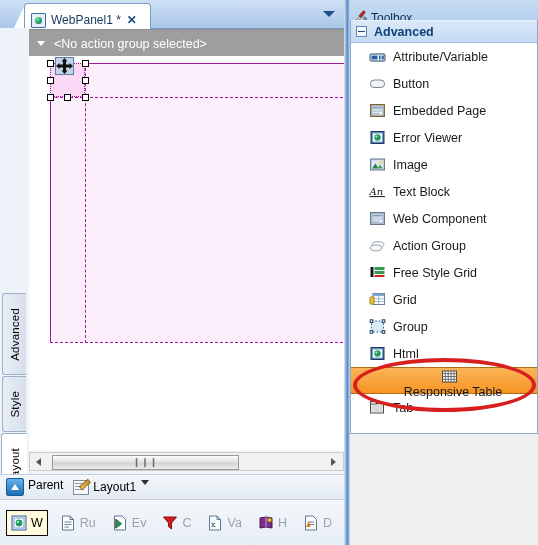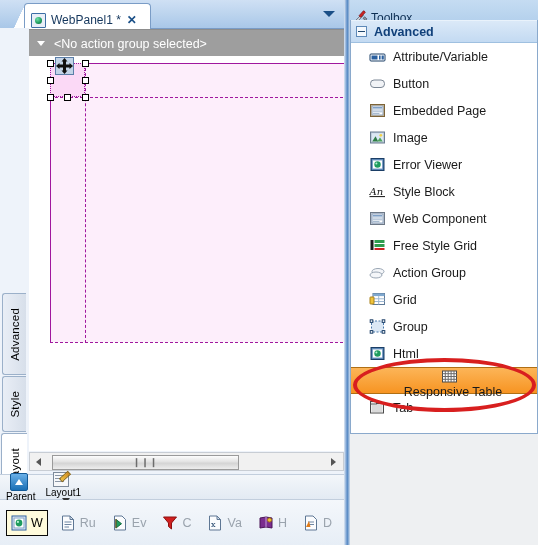--- a/index.html
+++ b/index.html
@@ -88,21 +88,21 @@
     background:linear-gradient(to bottom,#fdfdfd,#e2e2e2 45%,#d4d4d4 55%,#ededed);
     border:1px solid #9a9a9a;box-sizing:border-box;
     display:flex;align-items:center;justify-content:center;}
   .grip{font-size:9px;color:#6d6d6d;letter-spacing:1px;line-height:1;}
 
   
   .parentbar{position:absolute;left:0;top:474px;width:344px;height:26px;
     background:linear-gradient(to bottom,#f3f6fa,#e3eaf3);
     border-top:1px solid #c2cedd;border-bottom:1px solid #c2cedd;
     display:flex;align-items:center;padding-left:6px;box-sizing:border-box;}
-  .pb-item{display:flex;align-items:center;margin-right:10px;font-size:10px;color:#000;flex-direction:column;}
+  .pb-item{display:flex;align-items:flex-start;margin-right:10px;font-size:12px;color:#000;}
   .up-ico{width:16px;height:16px;margin-right:4px;border-radius:2px;
     background:linear-gradient(to bottom,#6ab0e8,#1a6fb5);
     border:1px solid #135a97;display:flex;align-items:center;justify-content:center;}
   .up-ico:after{content:"";width:0;height:0;border-left:4px solid transparent;
     border-right:4px solid transparent;border-bottom:6px solid #fff;}
   .pen-ico{width:16px;height:15px;margin-right:4px;position:relative;
     background:#f7f8fa;border:1px solid #7d8a9a;box-sizing:border-box;}
   .pen-ico:before{content:"";position:absolute;left:1px;top:2px;width:9px;height:1px;background:#8a96a6;
     box-shadow:0 3px 0 #8a96a6,0 6px 0 #8a96a6;}
   .pen-ico:after{content:"";position:absolute;right:-3px;top:1px;width:10px;height:3px;
@@ -400,89 +400,89 @@
                 <line x1="3.8" y1="11.6" x2="10.5" y2="11.6"></line>
               </g>
           </svg>
         </span>
         <span>Embedded Page</span>
       </div>
 
       <div class="itm">
         <span class="ic">
           <svg width="17" height="17" viewBox="0 0 17 17">
+            <rect x="2" y="2.5" width="13" height="12" fill="#3a6ea5" stroke="#1b3e66"></rect>
+            <rect x="3.5" y="4" width="10" height="9" fill="#ffffff" stroke="#7fa0c6"></rect>
+            <circle cx="8.5" cy="8.5" r="3.2" fill="#1f9c5e"></circle>
+            <circle cx="7.4" cy="7.4" r="1" fill="#b6f0d2"></circle>
+          </svg>
+        </span>
+        <span>Error Viewer</span>
+      </div>
+
+      <div class="itm">
+        <span class="ic">
+          <svg width="17" height="17" viewBox="0 0 17 17">
             <rect x="1.5" y="3" width="14" height="11" fill="#b9c8d8" stroke="#6b7d90"></rect>
             <rect x="2.8" y="4.2" width="11.4" height="8.6" fill="#dce8f3"></rect>
             <polygon points="3.2,12.4 6.6,7.2 9.2,12.4" fill="#2f7d46"></polygon>
             <polygon points="8.2,12.4 11,8.6 13.8,12.4" fill="#4ea25f"></polygon>
             <circle cx="11.8" cy="6.3" r="1.4" fill="#f2d24a"></circle>
           </svg>
         </span>
         <span>Image</span>
       </div>
 
       <div class="itm">
         <span class="ic">
           <svg width="17" height="17" viewBox="0 0 17 17">
-            <rect x="2" y="2.5" width="13" height="12" fill="#3a6ea5" stroke="#1b3e66"></rect>
-            <rect x="3.5" y="4" width="10" height="9" fill="#ffffff" stroke="#7fa0c6"></rect>
-            <circle cx="8.5" cy="8.5" r="3.2" fill="#1f9c5e"></circle>
-            <circle cx="7.4" cy="7.4" r="1" fill="#b6f0d2"></circle>
-          </svg>
-        </span>
-        <span>Error Viewer</span>
-      </div>
-
-      <div class="itm">
-        <span class="ic">
-          <svg width="17" height="17" viewBox="0 0 17 17">
             <text x="0.5" y="12" font-family="DejaVu Serif, serif" font-style="italic" font-size="10" fill="#111">An</text>
             <line x1="0.5" y1="13.6" x2="16" y2="13.6" stroke="#111"></line>
           </svg>
         </span>
-        <span>Style Block</span>
+        <span>Text Block</span>
       </div>
 
       <div class="itm">
         <span class="ic">
           <svg width="17" height="17" viewBox="0 0 17 17">
             <rect x="1.5" y="2.5" width="14" height="12" fill="#c9cfd8" stroke="#6d7886"></rect>
             <rect x="3" y="4" width="11" height="9" fill="#ffffff" stroke="#8aa0bb"></rect>
             <rect x="3.8" y="5" width="9.4" height="1.6" fill="#7fa0c6"></rect>
             <g stroke="#9fb4cc">
                 <line x1="3.8" y1="8" x2="13.2" y2="8"></line>
                 <line x1="3.8" y1="9.8" x2="13.2" y2="9.8"></line>
                 <line x1="3.8" y1="11.6" x2="10.5" y2="11.6"></line>
               </g>
           </svg>
         </span>
         <span>Web Component</span>
       </div>
 
 
+      <div class="itm first">
+        <span class="ic">
+          <svg width="17" height="17" viewBox="0 0 17 17">
+            <ellipse cx="9" cy="6.5" rx="6" ry="3" fill="#f4f6f9" stroke="#9aa6b4"></ellipse>
+            <ellipse cx="7" cy="10" rx="6" ry="3" fill="#f4f6f9" stroke="#9aa6b4"></ellipse>
+          </svg>
+        </span>
+        <span>Action Group</span>
+      </div>
+
       <div class="itm">
         <span class="ic">
           <svg width="17" height="17" viewBox="0 0 17 17">
             <rect x="1.5" y="3" width="3" height="10" fill="#1b1b1b"></rect>
             <rect x="5.5" y="3" width="10" height="3" fill="#2f9c4e"></rect>
             <rect x="5.5" y="7" width="10" height="3" fill="#2f9c4e"></rect>
             <rect x="5.5" y="11" width="10" height="2" fill="#cc2222"></rect>
           </svg>
         </span>
         <span>Free Style Grid</span>
-      </div>
-
-      <div class="itm first">
-        <span class="ic">
-          <svg width="17" height="17" viewBox="0 0 17 17">
-            <ellipse cx="9" cy="6.5" rx="6" ry="3" fill="#f4f6f9" stroke="#9aa6b4"></ellipse>
-            <ellipse cx="7" cy="10" rx="6" ry="3" fill="#f4f6f9" stroke="#9aa6b4"></ellipse>
-          </svg>
-        </span>
-        <span>Action Group</span>
       </div>
 
       <div class="itm">
         <span class="ic">
           <svg width="17" height="17" viewBox="0 0 17 17">
             <rect x="4" y="2.5" width="11.5" height="11" fill="#ffffff" stroke="#5f7a97"></rect>
             <rect x="4" y="2.5" width="11.5" height="2.6" fill="#7fa8cf"></rect>
             <g stroke="#9fb8d2">
                 <line x1="4" y1="7.8" x2="15.5" y2="7.8"></line>
                 <line x1="4" y1="10.5" x2="15.5" y2="10.5"></line>

